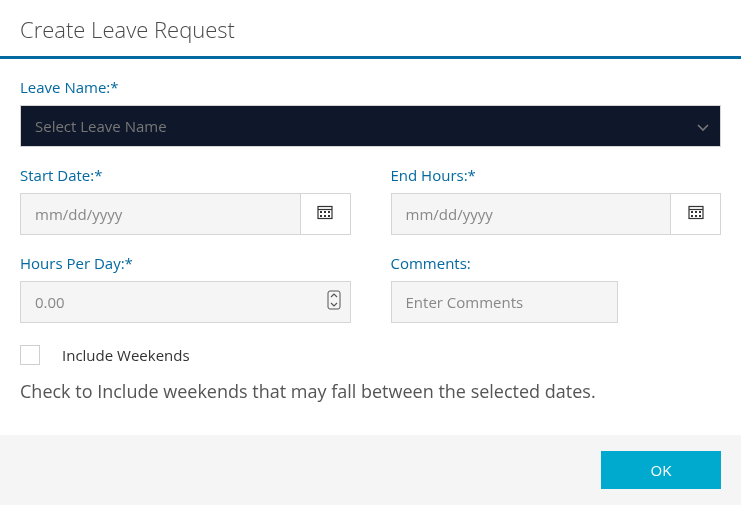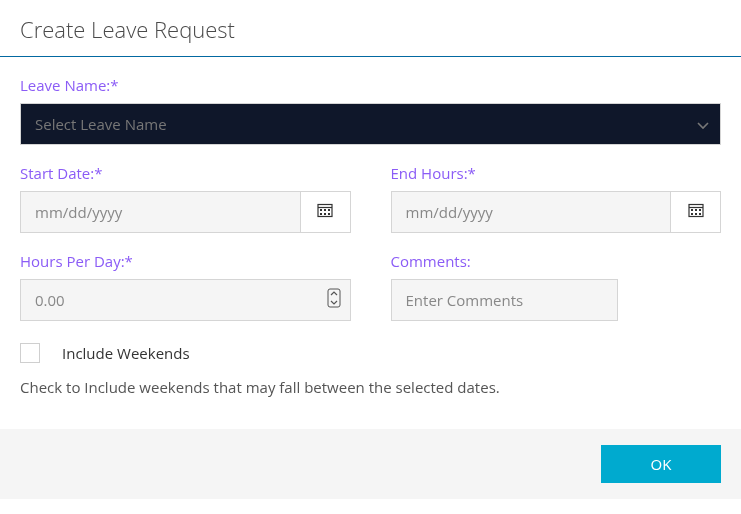--- a/index.html
+++ b/index.html
@@ -9,35 +9,35 @@
     font-size: 14px;
     color: #333;
     background: #fff;
     width: 741px;
   }
   .dialog {
     width: 741px;
   }
   .dialog-header {
     padding: 14px 20px 12px 20px;
-    border-bottom: 1px solid #0369a1;
+    border-bottom: 3px solid #0369a1;
   }
   .dialog-title {
     font-size: 22px;
     font-weight: 300;
     color: #4a4a4a;
   }
   .dialog-body {
     padding: 16px 20px 4px 20px;
   }
   .row { display: flex; gap: 40px; }
   .col { flex: 1; min-width: 0; }
   .field-label {
     font-size: 15px;
-    color: #8b5cf6;
+    color: #0369a1;
     margin-bottom: 8px;
     margin-top: 18px;
     display: block;
   }
   .field-label.first { margin-top: 2px; }
   .select-wrap {
     position: relative;
   }
   .select {
     width: 100%;
@@ -110,21 +110,21 @@
     height: 20px;
     border: 1px solid #cfcfcf;
     background: #fff;
     cursor: pointer;
   }
   .checkbox-label {
     font-size: 15px;
     color: #333;
   }
   .helper-text {
-    font-size: 15px;
+    font-size: 18px;
     color: #555;
     margin-top: 14px;
     margin-bottom: 28px;
   }
   .dialog-footer {
     background: #f5f5f5;
     padding: 16px 20px;
     display: flex;
     justify-content: flex-end;
     gap: 14px;

